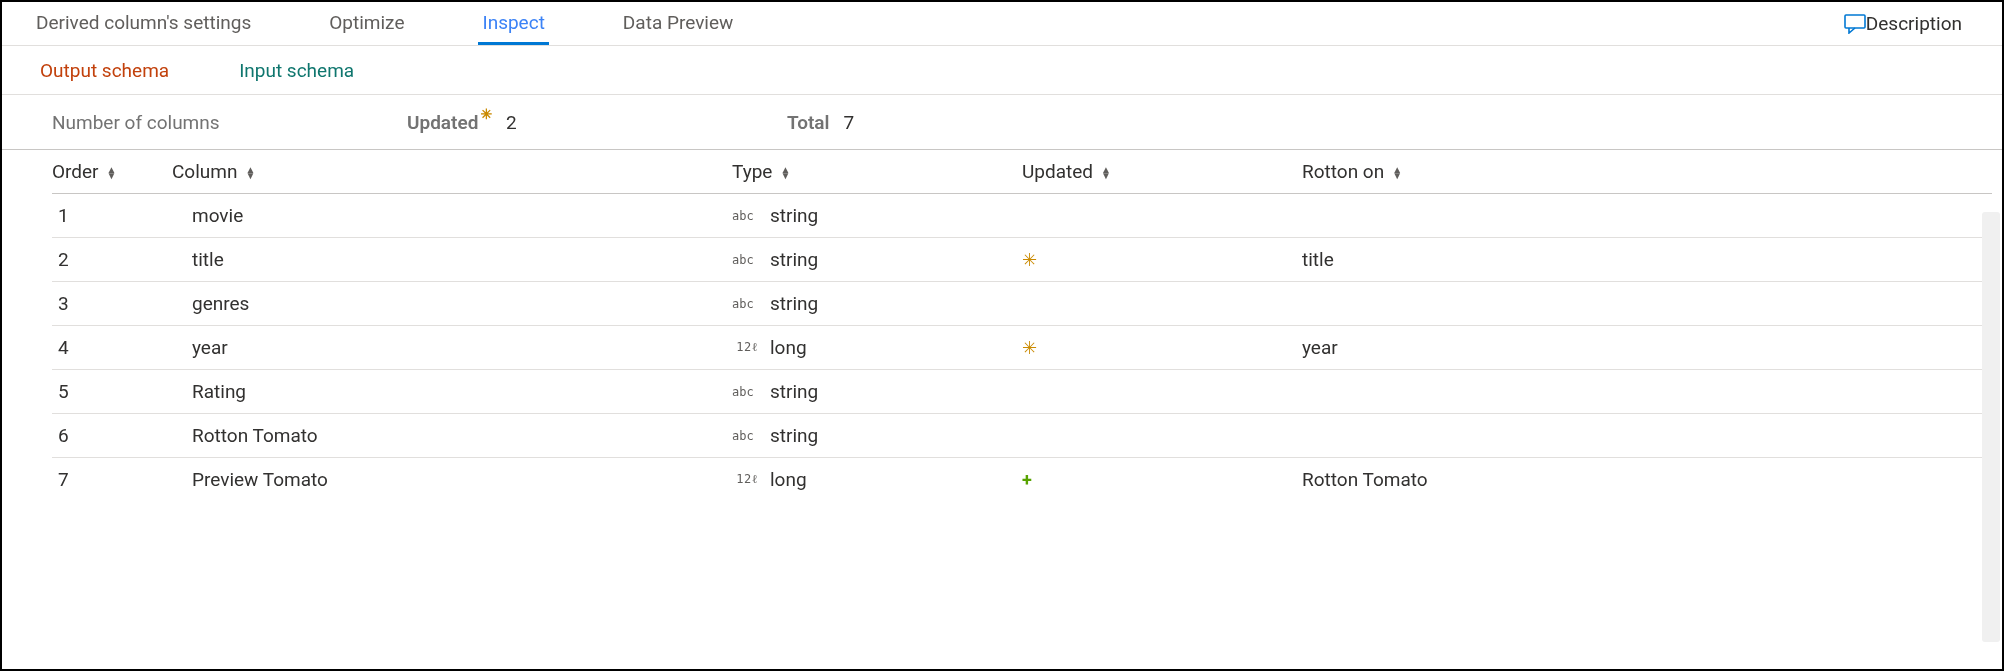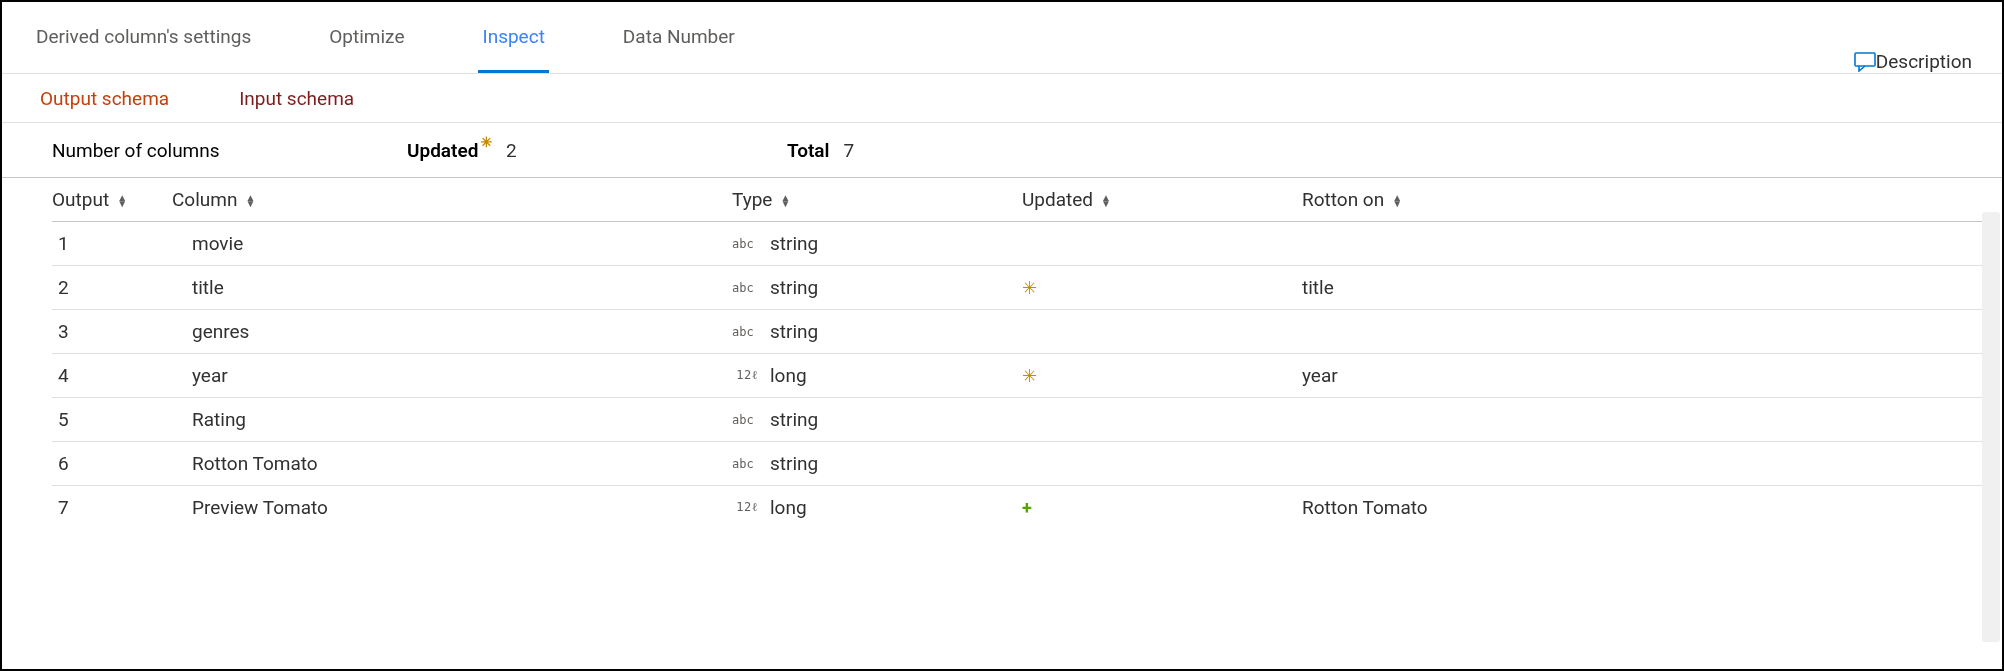--- a/index.html
+++ b/index.html
@@ -12,22 +12,22 @@
     width: 2004px;
     height: 671px;
     border: 2px solid #000;
     overflow: hidden;
     position: relative;
   }
 
   
   .tabbar {
     display: flex;
-    align-items: flex-end;
-    height: 72px;
+    align-items: center;
+    height: 44px;
     border-bottom: 1px solid #e1dfdd;
     padding: 0 20px 0 30px;
   }
   .tabbar .tab {
     margin-right: 70px;
     color: #605e5c;
     height: 100%;
     display: flex;
     align-items: center;
     border-bottom: 3px solid transparent;
@@ -37,51 +37,51 @@
   .tabbar .tab.active {
     color: #3b82f6;
     border-bottom: 3px solid #0078d4;
     font-weight: 400;
   }
   .tabbar .spacer { flex: 1; }
   .description-btn {
     display: flex;
     align-items: center;
     cursor: pointer;
-    margin-right: 10px;
+    margin-right: 20px;
   }
   .description-btn svg { stroke: #0078d4; }
 
   
   .subtabs {
     display: flex;
     align-items: center;
     height: 48px;
     padding: 0 38px;
     gap: 70px;
   }
   .subtab {
-    color: #7f1d1d;
+    color: #0f766e;
     cursor: pointer;
   }
   .subtab.active {
     color: #c2410c;
     font-weight: 400;
   }
 
   
   .stats {
     display: flex;
     align-items: center;
     height: 56px;
     border-top: 1px solid #e1dfdd;
     border-bottom: 1px solid #c8c6c4;
     padding: 0 46px 0 50px;
   }
-  .stat-label { color: #000000; }
+  .stat-label { color: #737373; }
   .stat-bold { font-weight: 600; }
   .stat-value { margin-left: 14px; }
   .stat-group { display: flex; align-items: center; }
   .sup { font-size: 14px; position: relative; top: -8px; margin-left: 2px; }
   .sup.green  { color: #57a300; font-weight: 700; }
   .sup.orange { color: #ca8a00; font-weight: 700; }
 
   .stats .g1 { width: 355px; }      
   .stats .g2 { width: 300px; }      
   .stats .g3 { width: 380px; }      
@@ -164,21 +164,21 @@
     border-radius: 3px;
   }
 </style>
 </head>
 <body>
 
 <div class="tabbar">
   <div class="tab">Derived column's settings</div>
   <div class="tab">Optimize</div>
   <div class="tab active">Inspect</div>
-  <div class="tab">Data Number</div>
+  <div class="tab">Data Preview</div>
   <div class="spacer"></div>
   <div class="description-btn">
     <svg width="22" height="20" viewBox="0 0 22 20" fill="none" stroke-width="1.6">
       <rect x="1" y="1" width="20" height="13" rx="1"></rect>
       <path d="M5 14 L5 19 L11 14"></path>
     </svg>
     <span>Description</span>
   </div>
 </div>
 
@@ -207,21 +207,21 @@
     <colgroup>
       <col class="c-order">
         <col class="c-column">
         <col class="c-type">
         <col class="c-updated">
         <col class="c-basedon">
     </colgroup>
     <thead>
       <tr>
         <th>
-          <span>Output</span><span class="sort"></span>
+          <span>Order</span><span class="sort"></span>
         </th>
         <th>
           <span>Column</span><span class="sort"></span>
         </th>
         <th>
           <span>Type</span><span class="sort"></span>
         </th>
         <th>
           <span>Updated</span><span class="sort"></span>
         </th>

